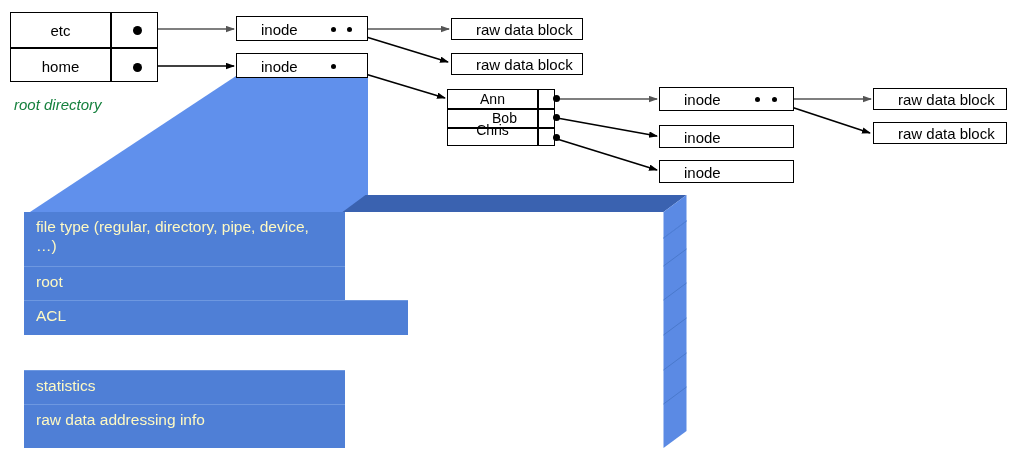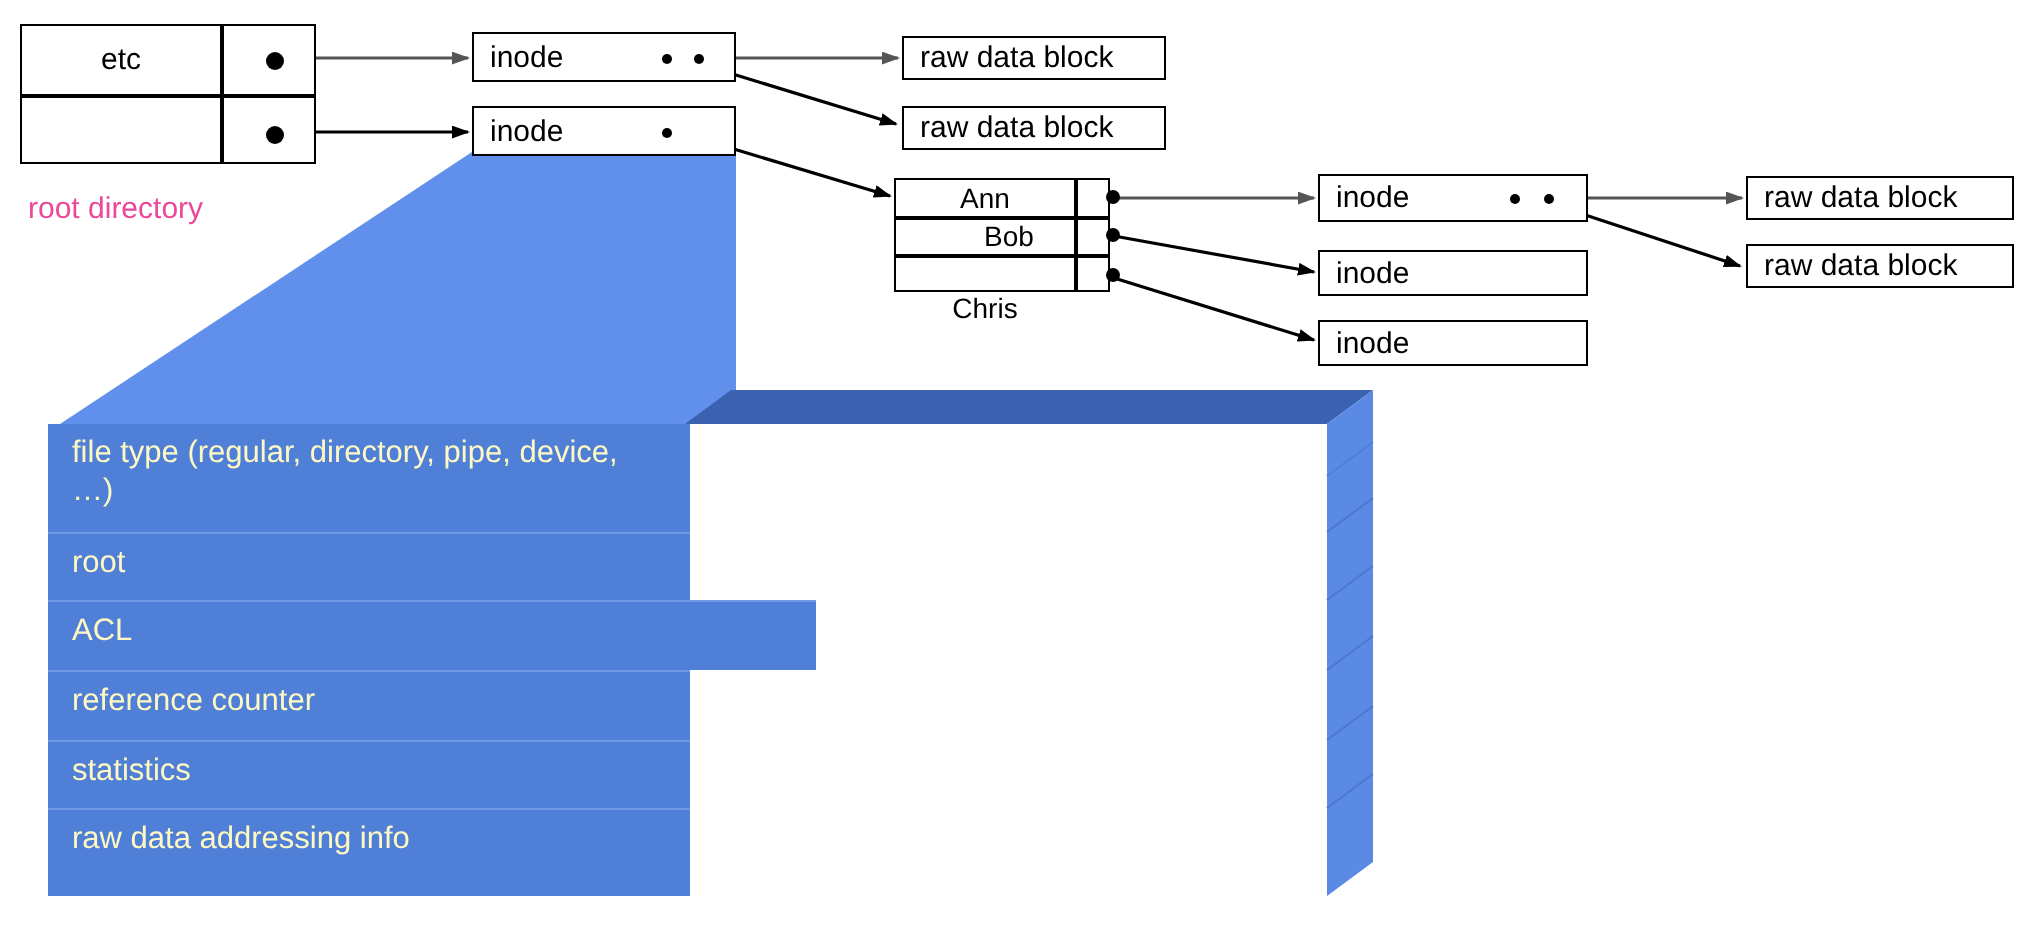--- a/index.html
+++ b/index.html
@@ -33,21 +33,21 @@
     position: absolute;
     box-sizing: border-box;
     background: #ffffff;
     border: 1.5px solid #000000;
     font-size: 15px;
     color: #000000;
     line-height: 1;
   }
   .box .lbl {
     position: absolute;
-    left: 8px;
+    left: 24px;
     top: 50%;
     transform: translateY(-50%);
     white-space: nowrap;
   }
   .box .lbl.center {
     left: 0; right: 0;
     text-align: center;
   }
 
   
@@ -70,22 +70,23 @@
     border-radius: 50%;
     background: #000000;
   }
   .dot.big { width: 9px; height: 9px; }
   .dot.small { width: 5px; height: 5px; }
 
   
   .caption {
     position: absolute;
     font-size: 15px;
-    color: #ec4899;
+    color: #15803d;
     white-space: nowrap;
+    font-style: italic;
   }
 
   
   #inode-detail {
     position: absolute;
   }
   .panel-row {
     position: absolute;
     box-sizing: border-box;
     background: #4f7fd6;
@@ -138,20 +139,23 @@
 
   <div class="box" style="left:10px; top:12px; width:148px; height:70px;">
     <div class="vdiv" style="left:99px;"></div>
     <div class="hdiv" style="top:34px;"></div>
 
     <div style="position:absolute; left:0; top:0; width:99px; height:34px;">
       <span class="lbl center">etc</span>
     </div>
     <div class="dot big" style="left:122px; top:13px;"></div>
 
+    <div style="position:absolute; left:0; top:35px; width:99px; height:35px;">
+      <span class="lbl center">home</span>
+    </div>
     <div class="dot big" style="left:122px; top:50px;"></div>
   </div>
 
   <div class="caption" style="left:14px; top:96px;">root directory</div>
 
   <div class="box" style="left:236px; top:16px; width:132px; height:25px;">
     <span class="lbl">inode</span>
     <div class="dot small" style="left:94px; top:10px;"></div>
     <div class="dot small" style="left:110px; top:10px;"></div>
   </div>
@@ -176,21 +180,21 @@
     <div style="position:absolute; left:0; top:0; width:89px; height:18px;">
       <span class="lbl center" style="font-size:14px;">Ann</span>
     </div>
     <div class="dot big" style="left:105px; top:5px; width:7px; height:7px;"></div>
 
     <div style="position:absolute; left:12px; top:19px; width:89px; height:18px;">
       <span class="lbl center" style="font-size:14px;">Bob</span>
     </div>
     <div class="dot big" style="left:105px; top:24px; width:7px; height:7px;"></div>
 
-    <div style="position:absolute; left:0; top:54px; width:89px; height:19px;">
+    <div style="position:absolute; left:0; top:30px; width:89px; height:19px;">
       <span class="lbl center" style="font-size:14px;">Chris</span>
     </div>
     <div class="dot big" style="left:105px; top:44px; width:7px; height:7px;"></div>
   </div>
 
   <div class="box" style="left:659px; top:87px; width:135px; height:24px;">
     <span class="lbl">inode</span>
     <div class="dot small" style="left:95px; top:9px;"></div>
     <div class="dot small" style="left:112px; top:9px;"></div>
   </div>
@@ -225,23 +229,20 @@
 
     <div class="panel-row" style="left:24px; top:22px; width:321px; height:54px; border-top:none;">
       <span>file type (regular, directory, pipe, device, …)</span>
     </div>
     <div class="panel-row" style="left:24px; top:76px; width:321px; height:34px;">
       <span>root</span>
     </div>
     <div class="panel-row" style="left:24px; top:110px; width:384px; height:35px;">
       <span>ACL</span>
     </div>
-    <div class="panel-row" style="left:24px; top:145px; width:321px; height:35px;">
-      <span>reference counter</span>
-    </div>
     <div class="panel-row" style="left:24px; top:180px; width:321px; height:34px;">
       <span>statistics</span>
     </div>
     <div class="panel-row" style="left:24px; top:214px; width:321px; height:44px;">
       <span>raw data addressing info</span>
     </div>
   </div>
 
 </div>
 

